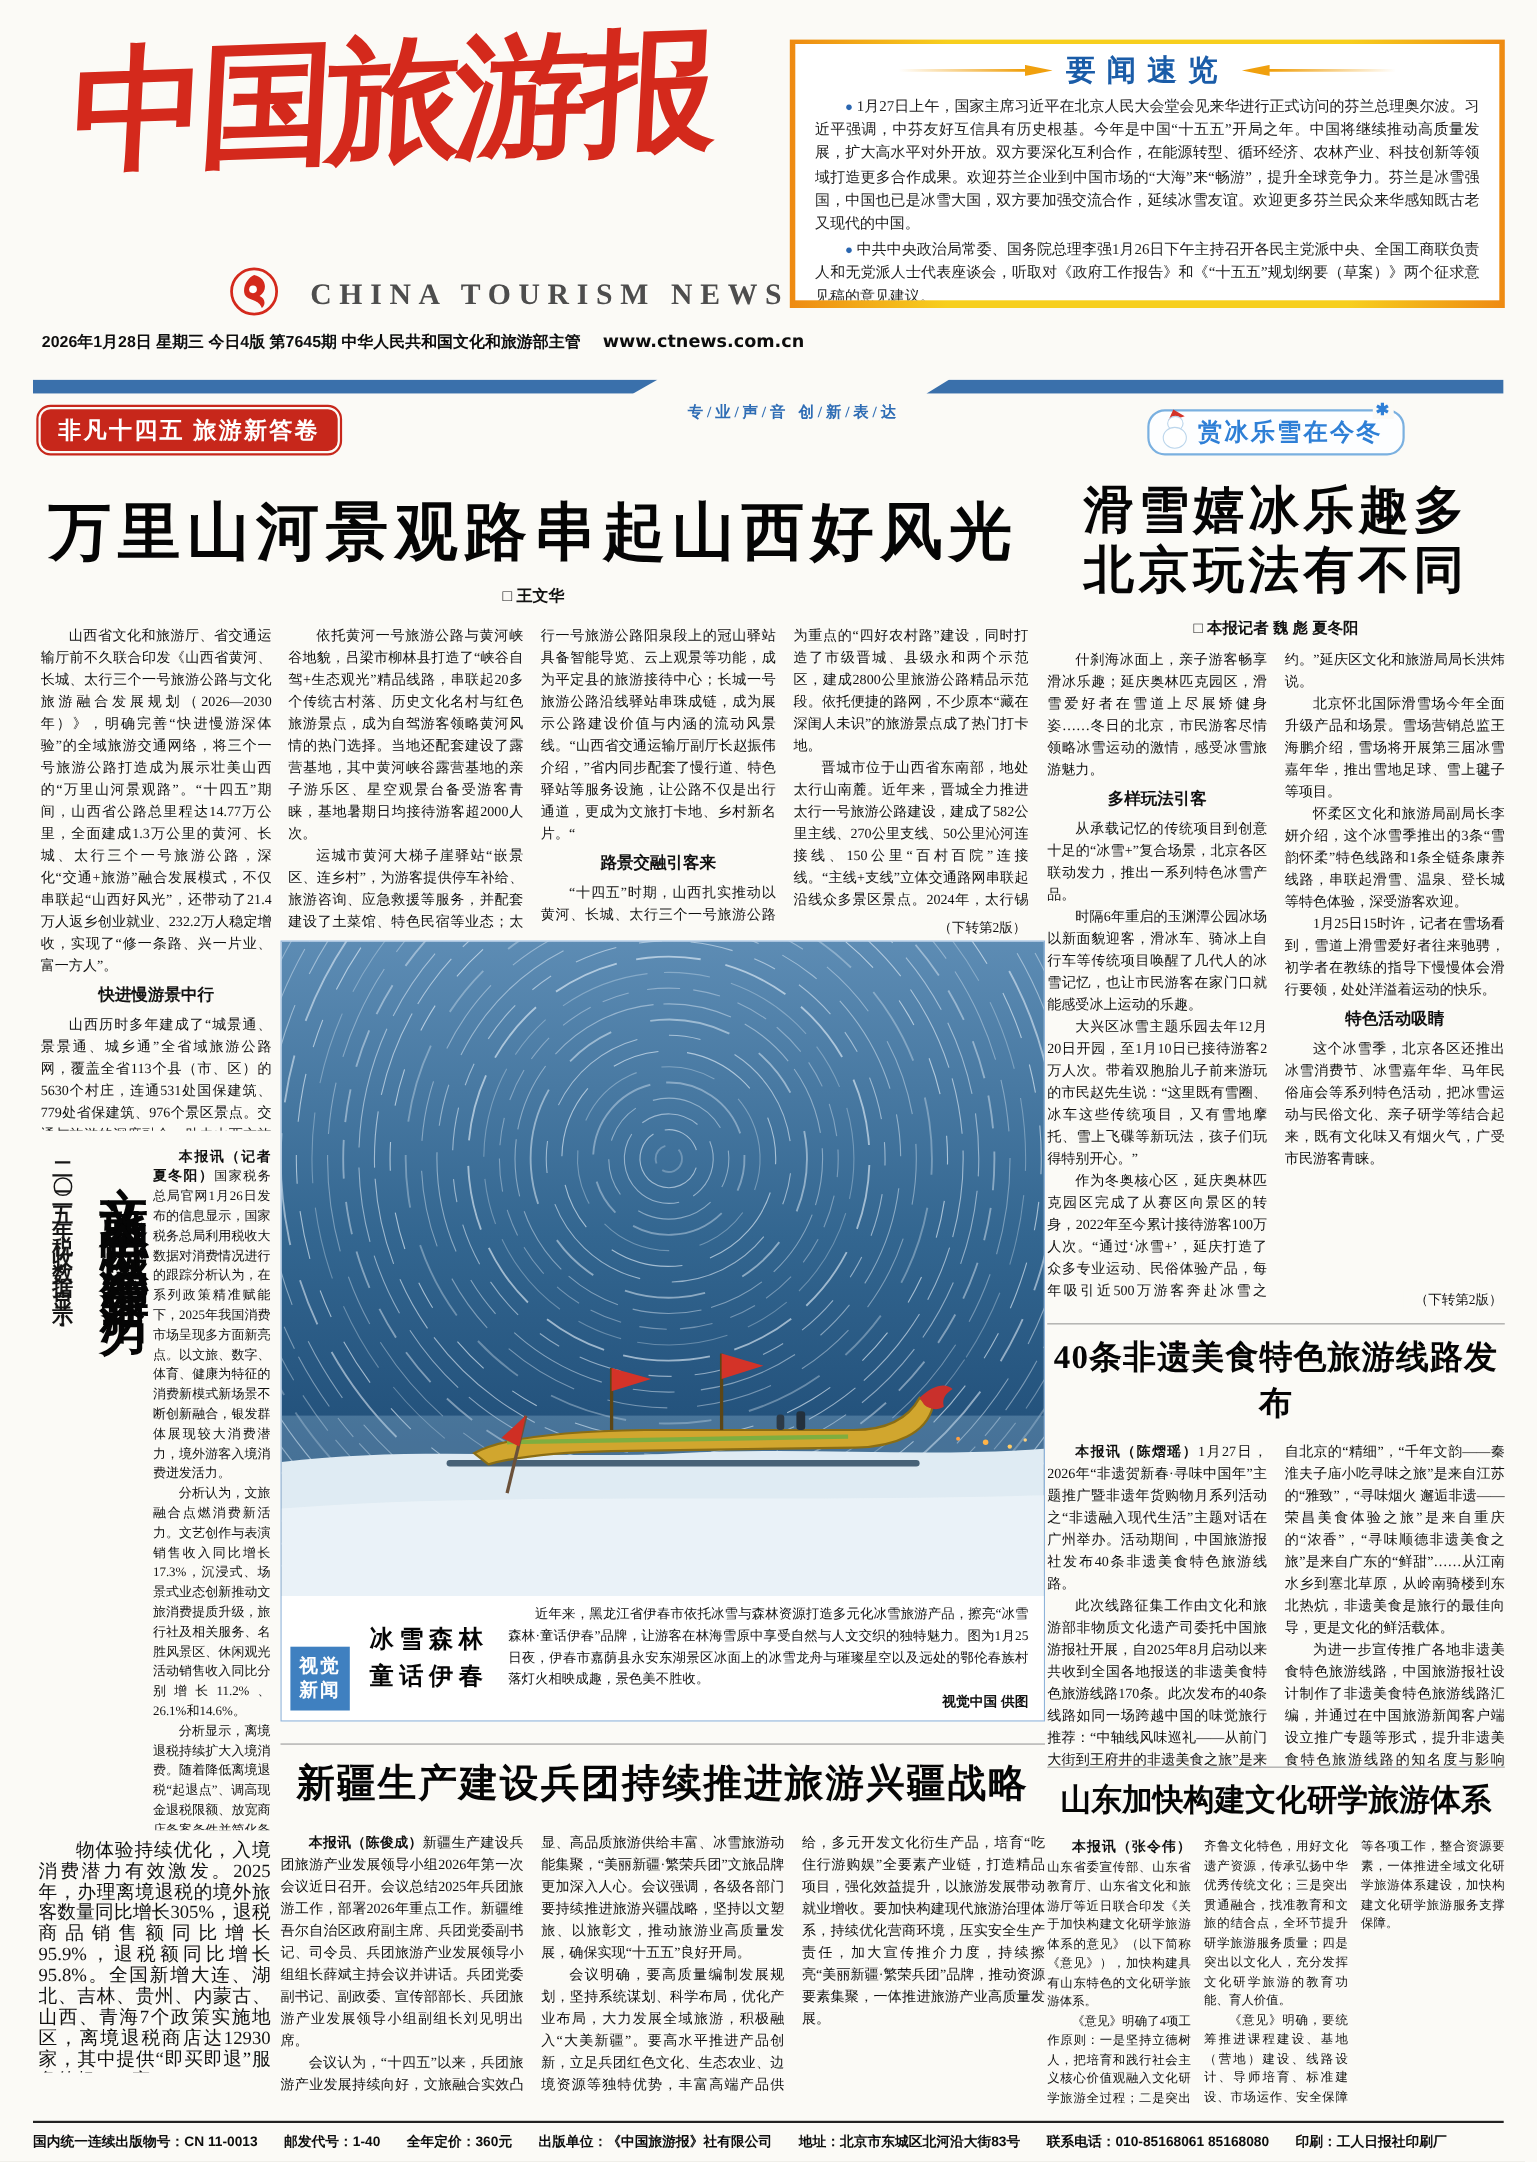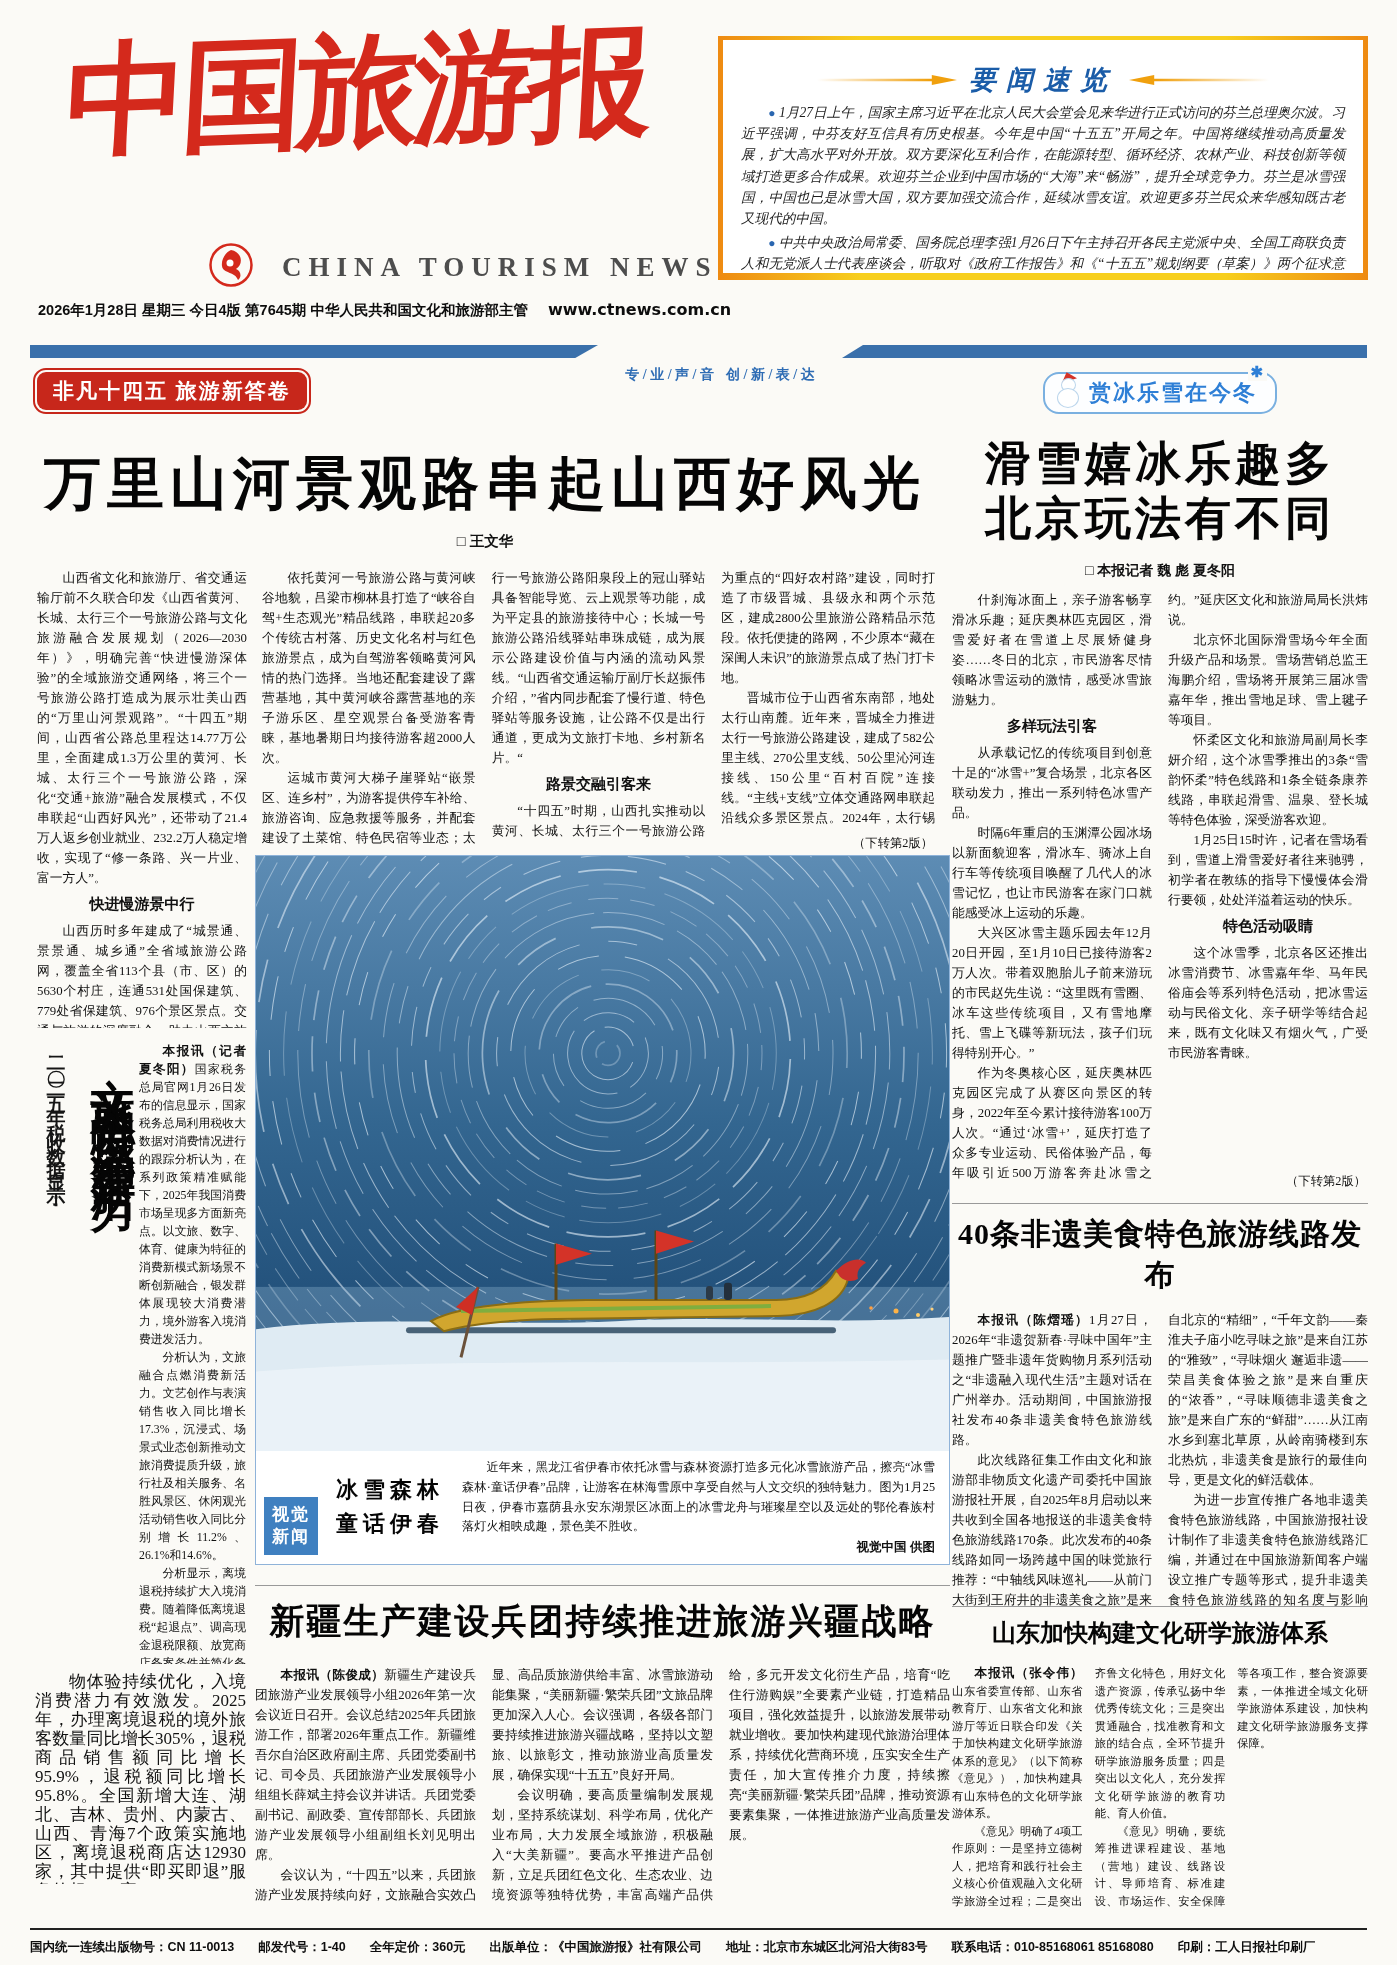--- a/index.html
+++ b/index.html
@@ -10,21 +10,21 @@
            font-weight:bold;color:#d4291c;font-size:122px;line-height:1.05;letter-spacing:-6px;
            transform:rotate(-2deg) skewX(-5deg);white-space:nowrap;}
   .logo-row{position:absolute;left:208px;top:242px;display:flex;align-items:center;gap:28px;}
   .logo-en{font-family:"Liberation Serif",serif;font-weight:bold;font-size:27px;color:#4d4d4d;letter-spacing:7px;}
   .dateline{position:absolute;left:38px;top:300px;width:680px;display:flex;gap:20px;align-items:baseline;
             font-family:"Liberation Sans",sans-serif;font-weight:bold;font-size:14.5px;color:#0d0d0d;white-space:nowrap;}
   .website{font-family:"DejaVu Sans",sans-serif;font-weight:bold;font-size:16px;}
   
   .news-box{position:absolute;left:718px;top:36px;width:650px;height:244px;box-sizing:border-box;
             background:linear-gradient(90deg,#ee8a12,#f7cf1e 22%,#f7cf1e 78%,#ee8a12);padding:4px 5px 7px;}
-  .news-inner{background:#fff;width:100%;height:100%;box-sizing:border-box;padding:20px 18px 6px;overflow:hidden;font-style:italic;}
+  .news-inner{background:#fff;width:100%;height:100%;box-sizing:border-box;padding:4px 18px 6px;overflow:hidden;}
   .news-title-row{display:flex;align-items:center;justify-content:center;gap:12px;margin:2px 0 4px;}
   .arr{width:140px;height:10px;background:linear-gradient(90deg,rgba(247,207,30,0),#f0a00e 80%);
        clip-path:polygon(0 38%,82% 38%,82% 0,100% 50%,82% 100%,82% 62%,0 62%);}
   .arr.r{transform:scaleX(-1);}
   .news-title{font-weight:bold;font-size:27px;color:#1a5ca8;letter-spacing:10px;}
   .news-item{font-size:13.6px;line-height:1.56;text-align:justify;text-indent:2em;margin:3px 0;color:#1c1c1c;}
   .bullet{color:#2a66b0;font-size:12px;}
   
   .band{position:absolute;left:30px;top:341px;width:1337px;height:18px;}
   .band-bar{position:absolute;top:4px;height:13px;background:#3a70ab;}
@@ -91,21 +91,21 @@
   .cap-text{font-size:12.2px;line-height:1.6;text-align:justify;text-indent:2em;margin:0;}
   .cap-credit{text-align:right;font-family:"Liberation Sans",sans-serif;font-weight:bold;font-size:12.5px;margin-top:2px;}
   
   .heritage{position:absolute;left:952px;top:1203px;width:416px;border-top:1px solid #999;padding-top:10px;}
   .heritage .hl{text-align:center;font-weight:bold;font-size:30px;letter-spacing:1px;color:#050505;}
   .heritage .body{margin-top:14px;column-count:2;column-gap:16px;column-fill:auto;height:300px;overflow:hidden;}
   .xj{position:absolute;left:255px;top:1585px;width:695px;border-top:1px solid #999;padding-top:12px;}
   .xj .hl{text-align:center;font-weight:bold;font-size:35px;letter-spacing:2px;color:#050505;}
   .xj .body{margin-top:20px;column-count:3;column-gap:16px;column-fill:auto;height:248px;overflow:hidden;}
   .sd{position:absolute;left:952px;top:1606px;width:416px;border-top:1px solid #999;padding-top:10px;}
-  .sd .hl{text-align:center;font-weight:bold;font-size:24px;color:#050505;}
+  .sd .hl{text-align:center;font-weight:bold;font-size:28px;color:#050505;}
   .sd .body{margin-top:16px;column-count:3;column-gap:12px;column-fill:auto;height:252px;overflow:hidden;}
   .sd .body .para{font-size:11.3px;line-height:17.5px;}
   
   .footer{position:absolute;left:30px;top:1928px;width:1337px;border-top:2px solid #222;padding-top:9px;
           display:flex;gap:24px;font-family:"Liberation Sans",sans-serif;font-weight:bold;font-size:12.5px;
           white-space:nowrap;color:#0d0d0d;}
 </style>
 </head>
 <body>
 

